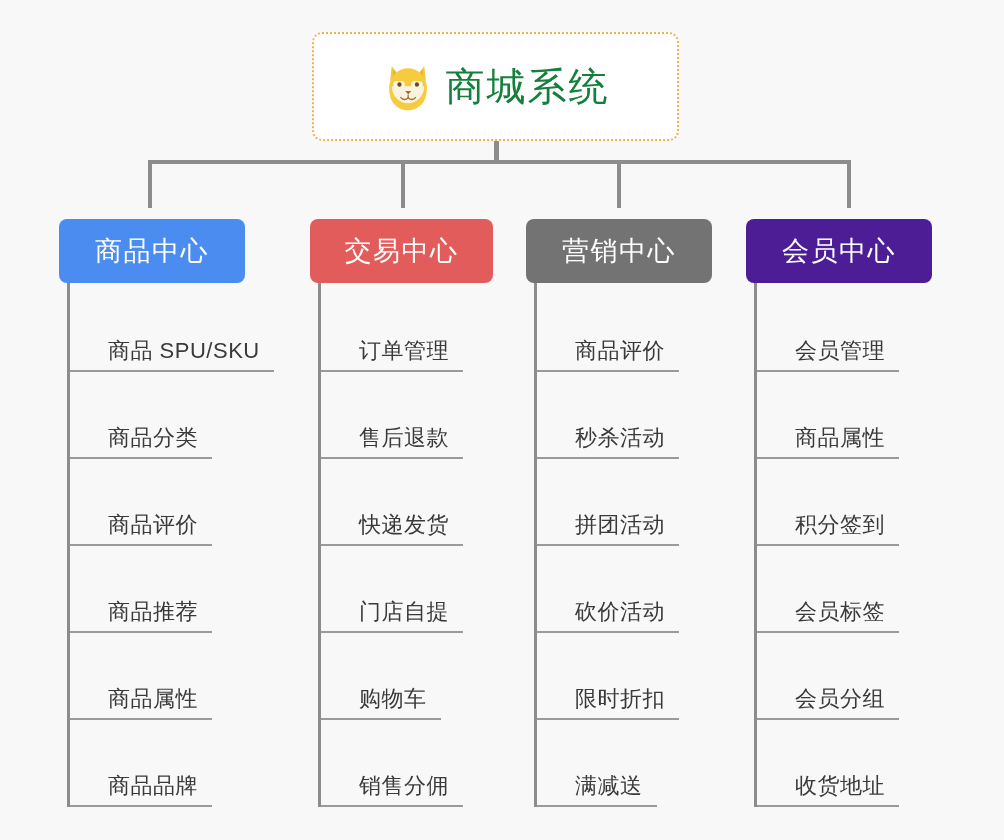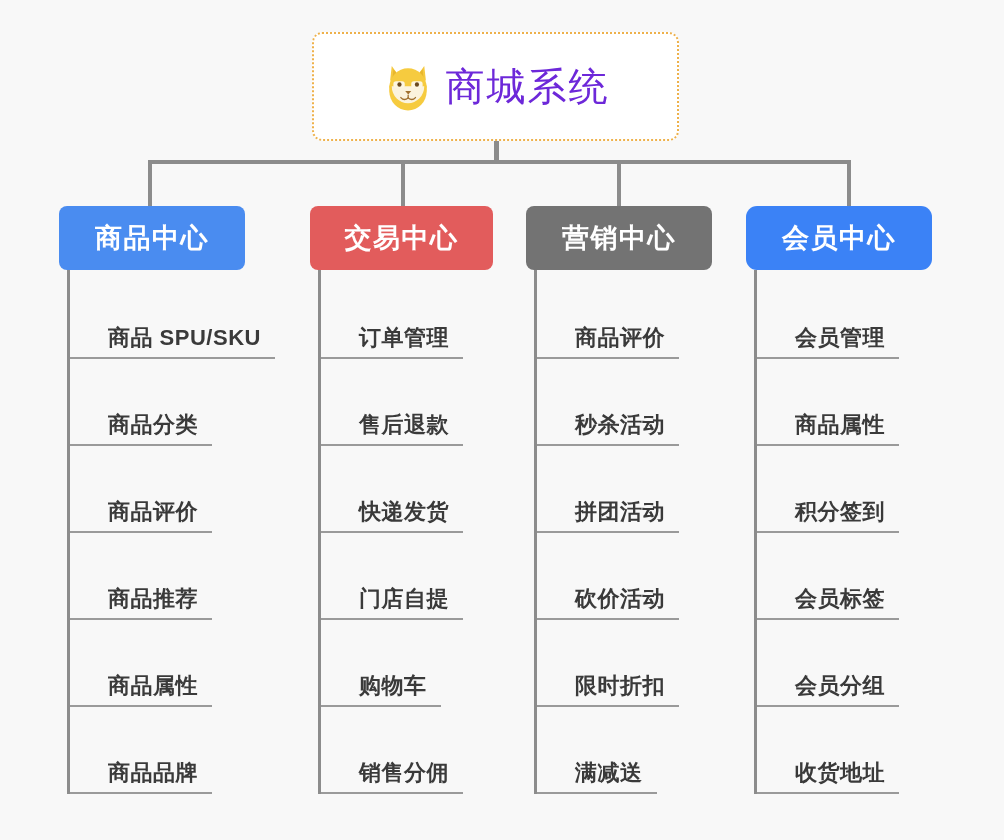--- a/index.html
+++ b/index.html
@@ -37,40 +37,39 @@
     gap: 12px;
   }
   #root-icon {
     width: 52px;
     height: 52px;
     flex: 0 0 auto;
     display: block;
   }
   #root-title {
     font-size: 39px;
-    color: #6d28d9;
+    color: #15803d;
     letter-spacing: 2px;
     line-height: 1;
     white-space: nowrap;
   }
 
   
   .conn {
     position: absolute;
     background: #8c8c8c;
   }
   .conn-v { width: 4px; }
   .conn-h { height: 4px; }
 
   
   .column {
     position: absolute;
-    top: 206px;
+    top: 219px;
     width: 188px;
-    font-weight: bold;
   }
   .cat-box {
     height: 64px;
     border-radius: 8px;
     display: flex;
     align-items: center;
     justify-content: center;
     box-sizing: border-box;
   }
   .cat-label {
@@ -215,21 +214,21 @@
       <div class="leaf">
           <span class="leaf-text">限时折扣</span>
         </div>
       <div class="leaf">
           <span class="leaf-text">满减送</span>
         </div>
     </div>
   </div>
 
   <div class="column" style="left:746px; width:186px;">
-    <div class="cat-box" style="background:#3b82f6;border-radius:11px;">
+    <div class="cat-box" style="background:#4c1d95;">
       <span class="cat-label">会员中心</span>
     </div>
     <div class="leaf-list">
       <div class="leaf">
           <span class="leaf-text">会员管理</span>
         </div>
       <div class="leaf">
           <span class="leaf-text">商品属性</span>
         </div>
       <div class="leaf">

